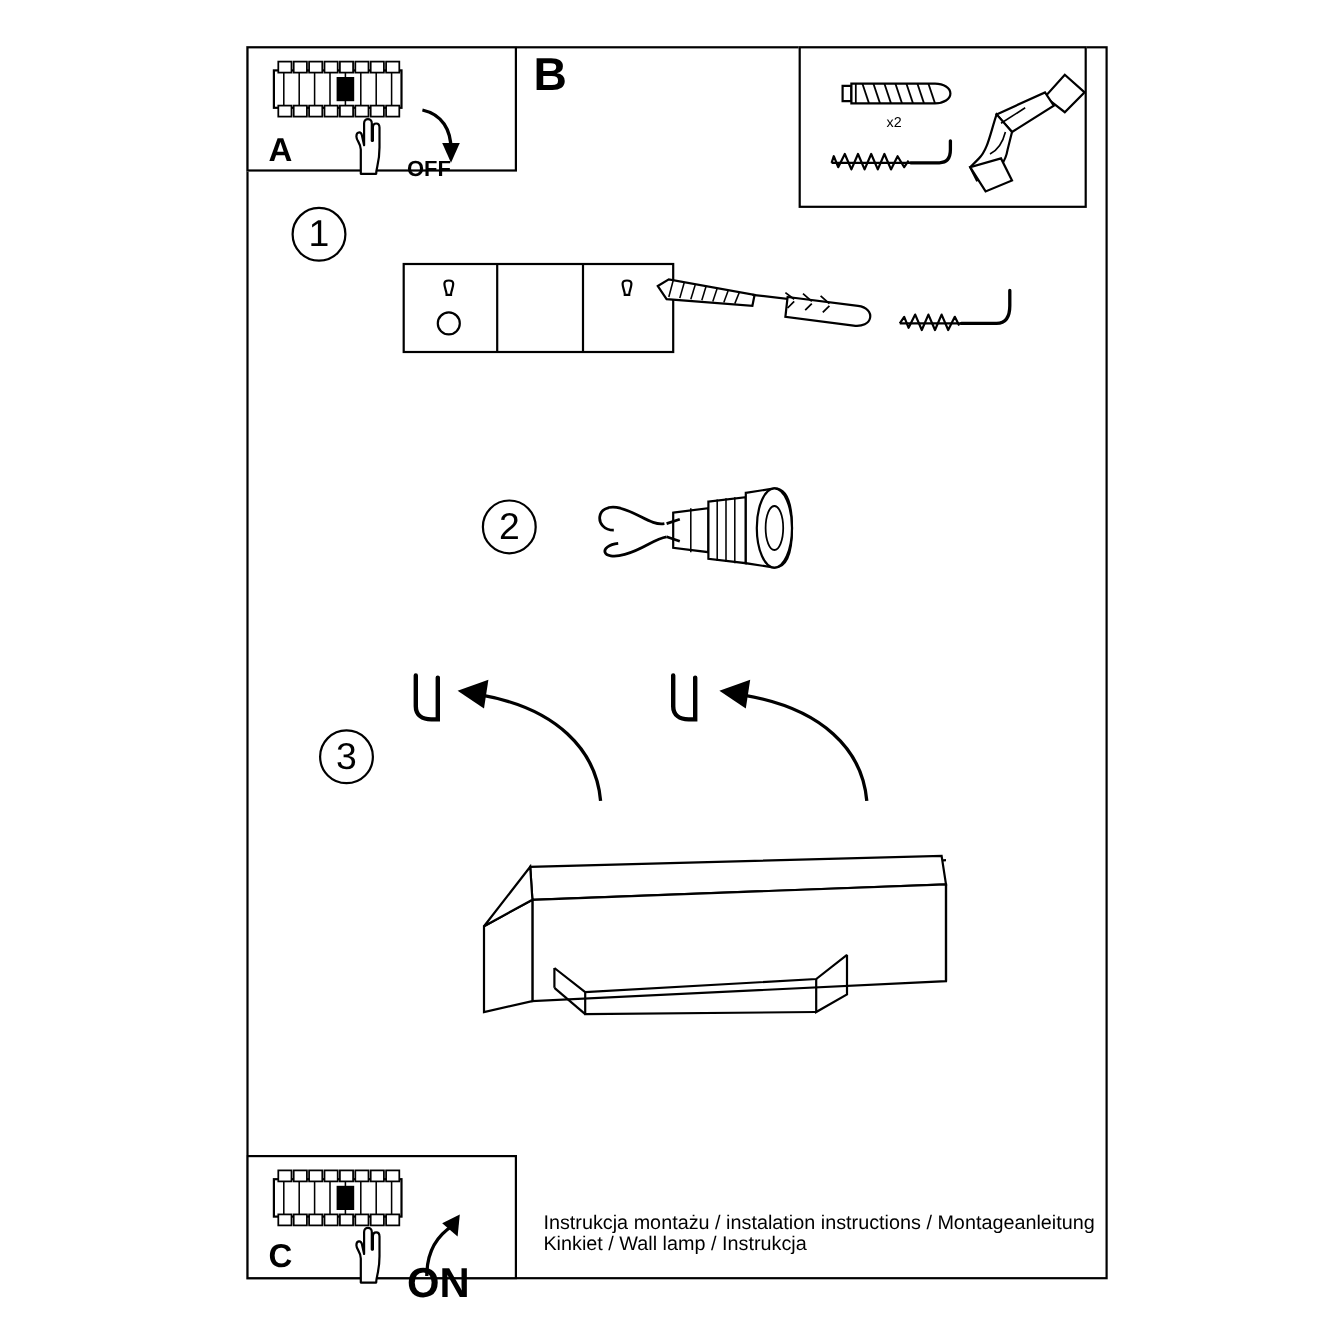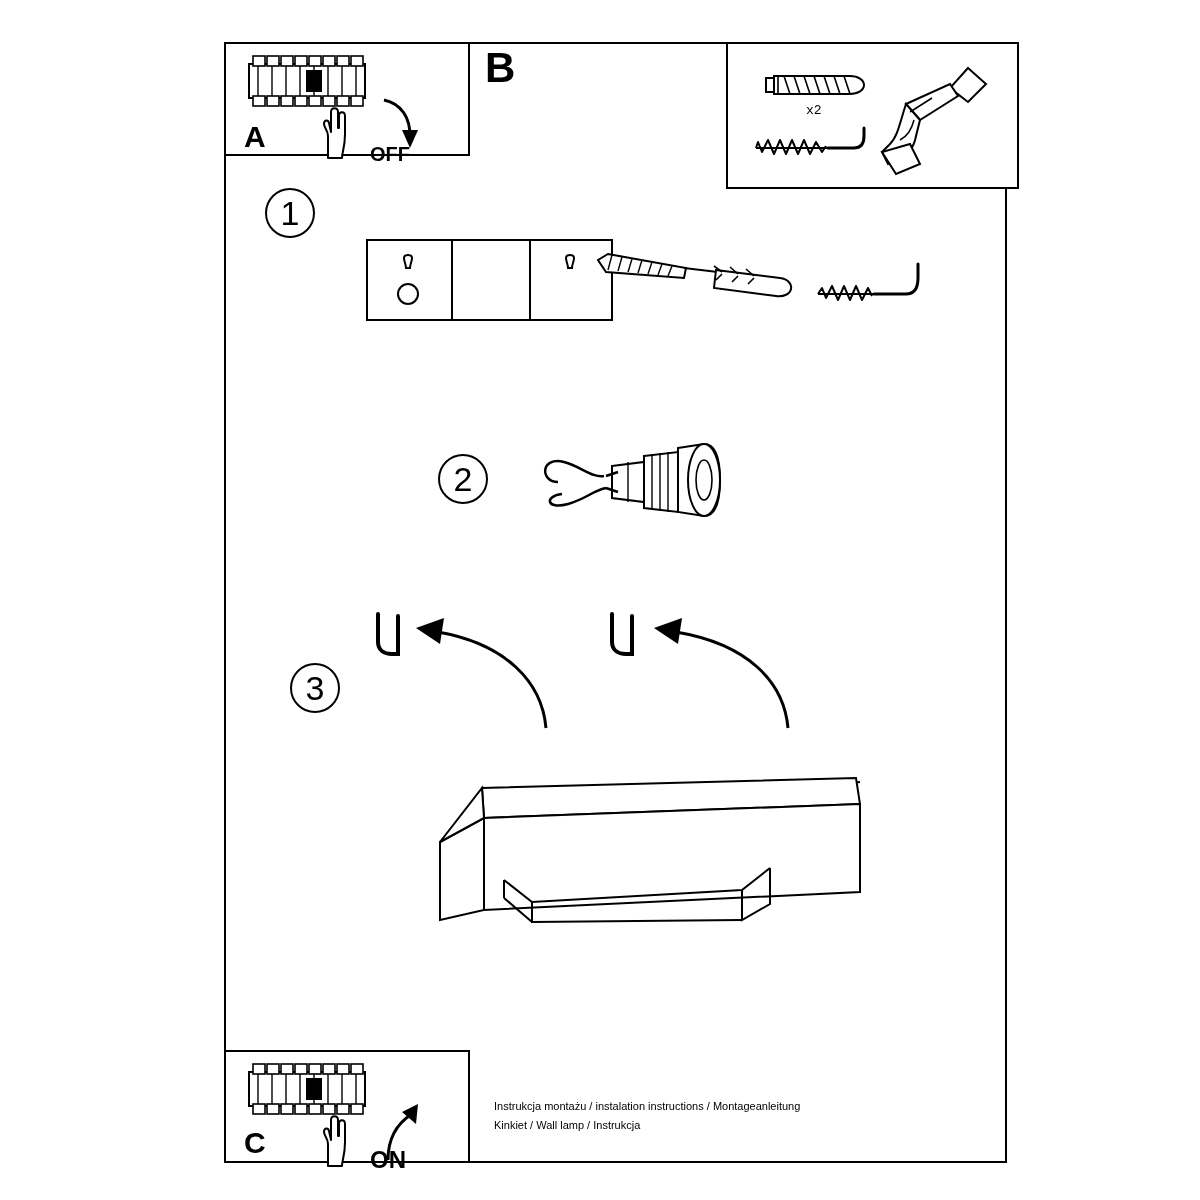--- a/index.html
+++ b/index.html
@@ -46,21 +46,21 @@
     border-radius: 50%;
     box-sizing: border-box;
     display: flex;
     align-items: center;
     justify-content: center;
     font-size: 34px;
     background: #fff;
   }
   .footer-text {
     position: absolute;
-    font-size: 11px;
+    font-size: 18px;
     line-height: 1.55;
     white-space: nowrap;
   }
   svg { display: block; overflow: visible; }
   .svg-abs { position: absolute; }
 </style>
 </head>
 <body>
 
 <div id="sheet">
@@ -111,21 +111,21 @@
       <path d="M8 4 C26 8 34 22 34 40" fill="none" stroke="#000" stroke-width="3"></path>
       <path d="M34 52 L26 34 L42 34 Z" fill="#000"></path>
     </svg>
 
     <div class="lbl" style="left:18px; top:78px; font-size:30px;">A</div>
     <div class="lbl" style="left:144px; top:100px; font-size:20px;">OFF</div>
   </div>
 
   <div class="lbl" style="left:485px; top:47px; font-size:42px;">B</div>
 
-  <div class="box" style="left:726px; top:42px; width:293px; height:147px;font-family:Liberation Mono, monospace;">
+  <div class="box" style="left:726px; top:42px; width:262px; height:147px;">
 
     <svg class="svg-abs" style="left:36px; top:24px;" width="106" height="34" viewBox="0 0 106 34">
       <path d="M2 10 L10 10 L10 24 L2 24 Z" fill="#fff" stroke="#000" stroke-width="2"></path>
       <path d="M10 8 L86 8 C94 8 100 12 100 17 C100 22 94 26 86 26 L10 26 Z" fill="#fff" stroke="#000" stroke-width="2"></path>
       <g stroke="#000" stroke-width="1.6">
         <line x1="20" y1="8" x2="26" y2="26"></line>
         <line x1="30" y1="8" x2="36" y2="26"></line>
         <line x1="40" y1="8" x2="46" y2="26"></line>
         <line x1="50" y1="8" x2="56" y2="26"></line>
         <line x1="60" y1="8" x2="66" y2="26"></line>
@@ -290,19 +290,19 @@
     <svg class="svg-abs" style="left:82px; top:60px;" width="56" height="56" viewBox="0 0 56 56">
       <path d="M20 54 L20 32 C20 26 16 24 16 20 C16 16 20 15 21 19 L23 28 L23 8 C23 3 30 3 30 8 L30 24 L31 24 L31 12 C31 7 37 7 37 12 L37 30 C37 44 34 48 34 54 Z" fill="#fff" stroke="#000" stroke-width="2" stroke-linejoin="round"></path>
     </svg>
 
     <svg class="svg-abs" style="left:148px; top:50px;" width="48" height="62" viewBox="0 0 48 62">
       <path d="M14 58 C14 38 22 22 38 12" fill="none" stroke="#000" stroke-width="3"></path>
       <path d="M44 2 L42 22 L28 10 Z" fill="#000"></path>
     </svg>
 
     <div class="lbl" style="left:18px; top:76px; font-size:30px;">C</div>
-    <div class="lbl" style="left:144px; top:96px; font-size:24px;">ON</div>
+    <div class="lbl" style="left:144px; top:96px; font-size:38px;">ON</div>
   </div>
 
   <div class="footer-text" style="left:494px; top:1098px;">Instrukcja montażu / instalation instructions / Montageanleitung</div>
   <div class="footer-text" style="left:494px; top:1117px;">Kinkiet / Wall lamp / Instrukcja</div>
 
 </div>
 
 </body></html>

